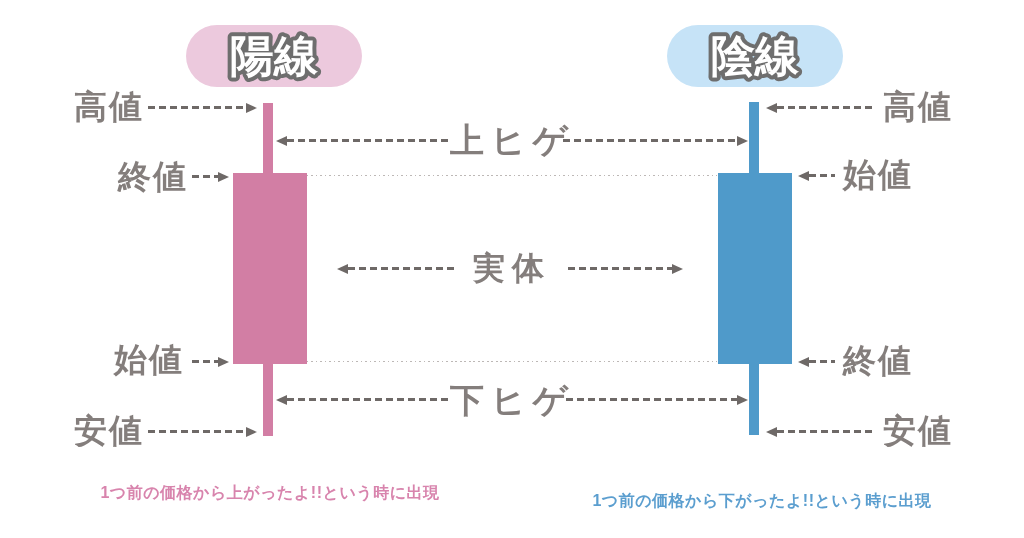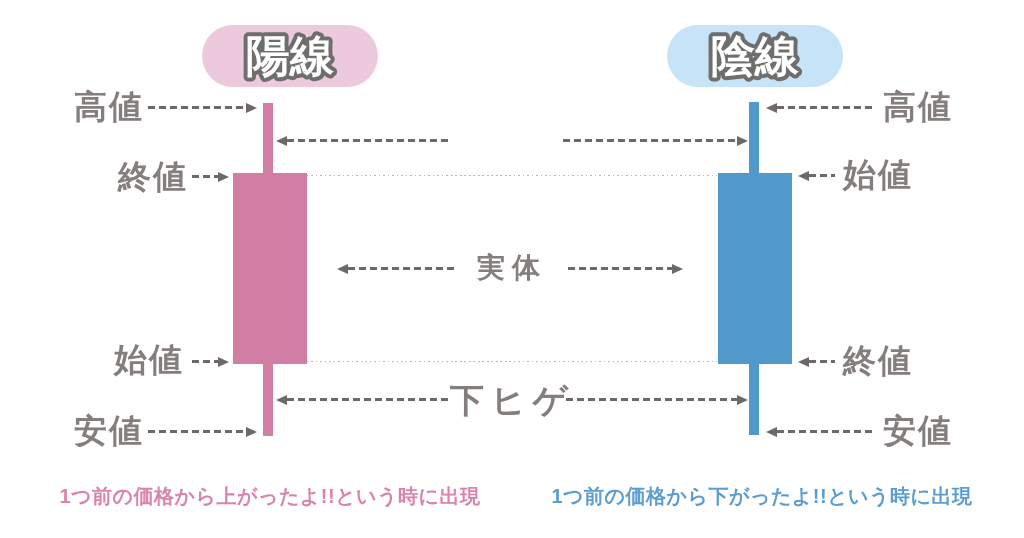--- a/index.html
+++ b/index.html
@@ -47,31 +47,31 @@
   .head-r,.head-l{position:absolute;width:0;height:0;top:-3.5px;
     border-top:5px solid transparent;border-bottom:5px solid transparent;}
   .head-r{right:-11px;border-left:11px solid var(--arrow);}
   .head-l{left:-11px;border-right:11px solid var(--arrow);}
   
   .dotline{
     height:1px;
     background:repeating-linear-gradient(90deg,var(--dotline) 0 1.5px,transparent 1.5px 4.5px);
   }
   
-  .caption{font-size:20px;font-weight:bold;letter-spacing:0.5px;text-align:center;width:500px;white-space:nowrap;}
+  .caption{font-size:16px;font-weight:bold;letter-spacing:0.5px;text-align:center;width:500px;white-space:nowrap;}
   .caption.bull{color:var(--bull-caption);}
-  .caption.bear{color:var(--bear-caption);}
+  .caption.bear{color:var(--bear-caption);margin-top:8px;}
   .badge-text{font-family:"Liberation Sans","DejaVu Sans",sans-serif;}
 </style>
 </head>
 <body>
 
 <div class="stage">
 
-  <div class="abs badge bull" style="left:202px;top:25px;">
+  <div class="abs badge bull" style="left:186px;top:25px;">
     <svg width="176" height="62" viewBox="0 0 176 62">
       <text class="badge-text" x="88" y="34" text-anchor="middle" dominant-baseline="middle" font-size="44" font-weight="bold" fill="#ffffff" stroke="#6e6e6e" stroke-width="8" paint-order="stroke" stroke-linejoin="round">陽線</text>
     </svg>
   </div>
   <div class="abs badge bear" style="left:667px;top:25px;">
     <svg width="176" height="62" viewBox="0 0 176 62">
       <text class="badge-text" x="88" y="34" text-anchor="middle" dominant-baseline="middle" font-size="44" font-weight="bold" fill="#ffffff" stroke="#6e6e6e" stroke-width="8" paint-order="stroke" stroke-linejoin="round">陰線</text>
     </svg>
   </div>
 
@@ -120,28 +120,29 @@
     </div>
 
   <div class="abs lbl l" style="left:883px;top:411px;">安値</div>
   <div class="abs dash" style="left:777px;top:430px;width:95px;">
       <span class="head-l"></span>
     </div>
 
   <div class="abs dash" style="left:287px;top:139px;width:165px;">
       <span class="head-l"></span>
     </div>
+  <div class="abs midlbl" style="left:450px;top:120px;width:114px;">上ヒゲ</div>
   <div class="abs dash" style="left:563px;top:139px;width:174px;">
       <span class="head-r"></span>
     </div>
 
   <div class="abs dash" style="left:348px;top:267px;width:110px;">
       <span class="head-l"></span>
     </div>
-  <div class="abs midlbl" style="left:458px;top:248px;width:108px;font-size:28px;">実体</div>
+  <div class="abs midlbl" style="left:458px;top:248px;width:108px;font-size:32px;">実体</div>
   <div class="abs dash" style="left:568px;top:267px;width:104px;">
       <span class="head-r"></span>
     </div>
 
   <div class="abs dash" style="left:287px;top:398px;width:165px;">
       <span class="head-l"></span>
     </div>
   <div class="abs midlbl" style="left:450px;top:380px;width:114px;">下ヒゲ</div>
   <div class="abs dash" style="left:566px;top:398px;width:171px;">
       <span class="head-r"></span>

